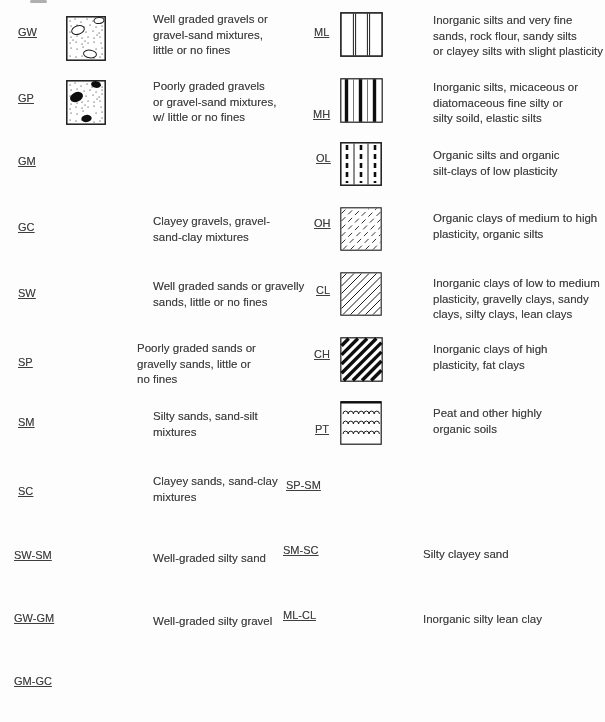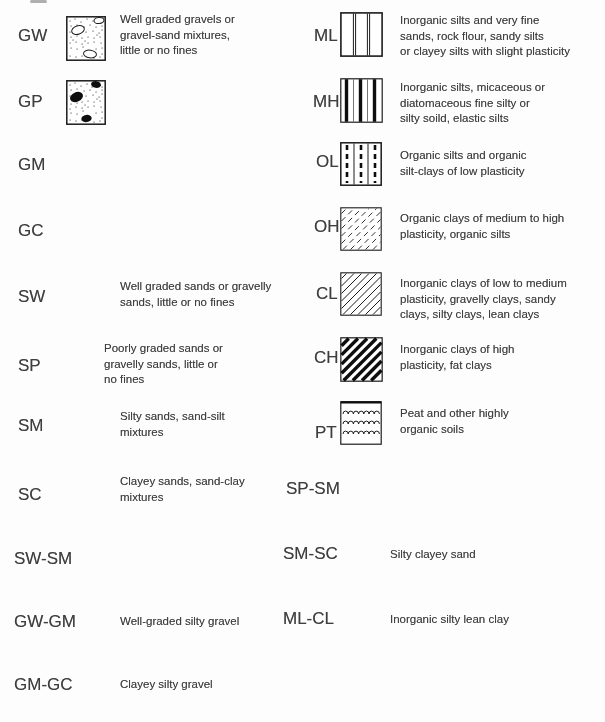--- a/index.html
+++ b/index.html
@@ -2,26 +2,27 @@
 <html><head>
 <meta charset="utf-8">
 <style>
   html,body{margin:0;padding:0;background:#ffffff;}
   .sheet{
     position:relative;width:605px;height:722px;overflow:hidden;
     background:#fdfdfd;
     font-family:"Liberation Sans", sans-serif;
   }
   .code{
-    position:absolute;font-size:17px;color:#3e3e3e;white-space:nowrap;
+    position:absolute;font-size:11px;color:#3e3e3e;white-space:nowrap;
     text-shadow:0 0 .4px rgba(70,70,70,.55);
+    text-decoration:underline;
   }
   .desc{
     position:absolute;font-size:11.5px;line-height:15.5px;color:#3e3e3e;
-    white-space:pre-line;text-shadow:0 0 .4px rgba(70,70,70,.55);
+    white-space:pre-line;text-shadow:0 0 .4px rgba(70,70,70,.55);margin-left:33px;
   }
   .swatch{position:absolute;}
   .artifact{position:absolute;pointer-events:none;}
 </style>
 </head>
 <body>
 
 <div class="sheet">
 
   <div class="artifact" style="left:30px;top:0;width:17px;height:3px;background:#6f6f6f;opacity:.55;border-radius:2px;"></div>
@@ -34,50 +35,55 @@
   <span class="code" style="left:18px;top:356px">SP</span>
   <span class="code" style="left:18px;top:416px">SM</span>
   <span class="code" style="left:18px;top:485px">SC</span>
   <span class="code" style="left:14px;top:549px">SW-SM</span>
   <span class="code" style="left:14px;top:612px">GW-GM</span>
   <span class="code" style="left:14px;top:675px">GM-GC</span>
 
   <div class="desc" style="left:120px;top:12px;width:195px">Well graded gravels or
 gravel-sand mixtures,
 little or no fines</div>
+  <div class="desc" style="left:120px;top:79px;width:195px">Poorly graded gravels
+or gravel-sand mixtures,
+w/ little or no fines</div>
+  <div class="desc" style="left:120px;top:214px;width:195px">Clayey gravels, gravel-
+sand-clay mixtures</div>
   <div class="desc" style="left:120px;top:279px;width:195px">Well graded sands or gravelly
 sands, little or no fines</div>
   <div class="desc" style="left:104px;top:341px;width:195px">Poorly graded sands or
 gravelly sands, little or
 no fines</div>
   <div class="desc" style="left:120px;top:409px;width:195px">Silty sands, sand-silt
 mixtures</div>
   <div class="desc" style="left:120px;top:474px;width:195px">Clayey sands, sand-clay
 mixtures</div>
+  <div class="desc" style="left:120px;top:551px;width:195px">Well-graded silty sand</div>
   <div class="desc" style="left:120px;top:614px;width:195px">Well-graded silty gravel</div>
-  <div class="desc" style="left:120px;top:677px;width:195px">Clayey silty gravel</div>
 
   <svg class="swatch" style="left:66px;top:16px" width="40" height="45" viewBox="0 0 40 45">
     <rect x="0.8" y="0.8" width="38.4" height="43.4" fill="#ffffff" stroke="#1c1c1c" stroke-width="1.5"></rect>
     <path d="M4 5h.1M9 3h.1M15 6h.1M21 3h.1M27 5h.1M33 3h.1M36 6h.1M5 10h.1M11 9h.1M18 11h.1M24 9h.1M30 11h.1M36 10h.1M4 16h.1M9 14h.1M20 16h.1M27 15h.1M33 17h.1M36 14h.1M5 21h.1M11 20h.1M16 22h.1M22 21h.1M28 22h.1M34 21h.1M4 27h.1M10 26h.1M16 28h.1M22 27h.1M28 26h.1M35 27h.1M5 32h.1M11 33h.1M17 31h.1M30 33h.1M36 32h.1M4 40h.1M10 41h.1M16 40h.1M28 42h.1M34 41h.1M36 38h.1M19 25h.1M31 19h.1M7 24h.1" stroke="#2a2a2a" stroke-width="1.2" stroke-linecap="round" fill="none"></path>
     <ellipse cx="12" cy="14" rx="6.5" ry="4.2" transform="rotate(-18 12 14)" fill="#ffffff" stroke="#1c1c1c" stroke-width="1"></ellipse>
     <ellipse cx="24" cy="38" rx="6.5" ry="3.8" transform="rotate(8 24 38)" fill="#ffffff" stroke="#1c1c1c" stroke-width="1"></ellipse>
     <ellipse cx="33" cy="4.5" rx="5" ry="3" transform="rotate(-6 33 4.5)" fill="#ffffff" stroke="#1c1c1c" stroke-width="1"></ellipse>
   </svg>
 
   <svg class="swatch" style="left:66px;top:80px" width="40" height="45" viewBox="0 0 40 45">
     <rect x="0.8" y="0.8" width="38.4" height="43.4" fill="#ffffff" stroke="#1c1c1c" stroke-width="1.5"></rect>
     <path d="M4 5h.1M9 3h.1M15 6h.1M21 4h.1M26 7h.1M33 3h.1M36 7h.1M5 10h.1M11 9h.1M18 11h.1M24 10h.1M30 12h.1M36 10h.1M4 16h.1M20 16h.1M27 15h.1M33 17h.1M36 14h.1M5 24h.1M11 23h.1M16 22h.1M22 21h.1M28 22h.1M34 21h.1M4 29h.1M10 27h.1M16 28h.1M22 27h.1M28 26h.1M35 27h.1M5 33h.1M11 34h.1M17 31h.1M30 33h.1M36 32h.1M4 40h.1M10 41h.1M16 40h.1M28 42h.1M34 41h.1M36 38h.1M19 25h.1M31 19h.1M7 20h.1" stroke="#2a2a2a" stroke-width="1.2" stroke-linecap="round" fill="none"></path>
     <ellipse cx="10.5" cy="17" rx="6.8" ry="4.8" transform="rotate(-25 10.5 17)" fill="#0e0e0e"></ellipse>
     <ellipse cx="30" cy="4.5" rx="5" ry="3.4" transform="rotate(10 30 4.5)" fill="#0e0e0e"></ellipse>
     <ellipse cx="20.5" cy="38.5" rx="5.2" ry="3.6" transform="rotate(-8 20.5 38.5)" fill="#0e0e0e"></ellipse>
   </svg>
 
   <span class="code" style="left:314px;top:26px">ML</span>
-  <span class="code" style="left:313px;top:92px">MH</span>
+  <span class="code" style="left:313px;top:108px">MH</span>
   <span class="code" style="left:316px;top:152px">OL</span>
   <span class="code" style="left:314px;top:217px">OH</span>
   <span class="code" style="left:316px;top:284px">CL</span>
   <span class="code" style="left:314px;top:348px">CH</span>
   <span class="code" style="left:315px;top:423px">PT</span>
   <span class="code" style="left:286px;top:479px">SP-SM</span>
   <span class="code" style="left:283px;top:544px">SM-SC</span>
   <span class="code" style="left:283px;top:609px">ML-CL</span>
 
   <div class="desc" style="left:400px;top:13px;width:205px">Inorganic silts and very fine

